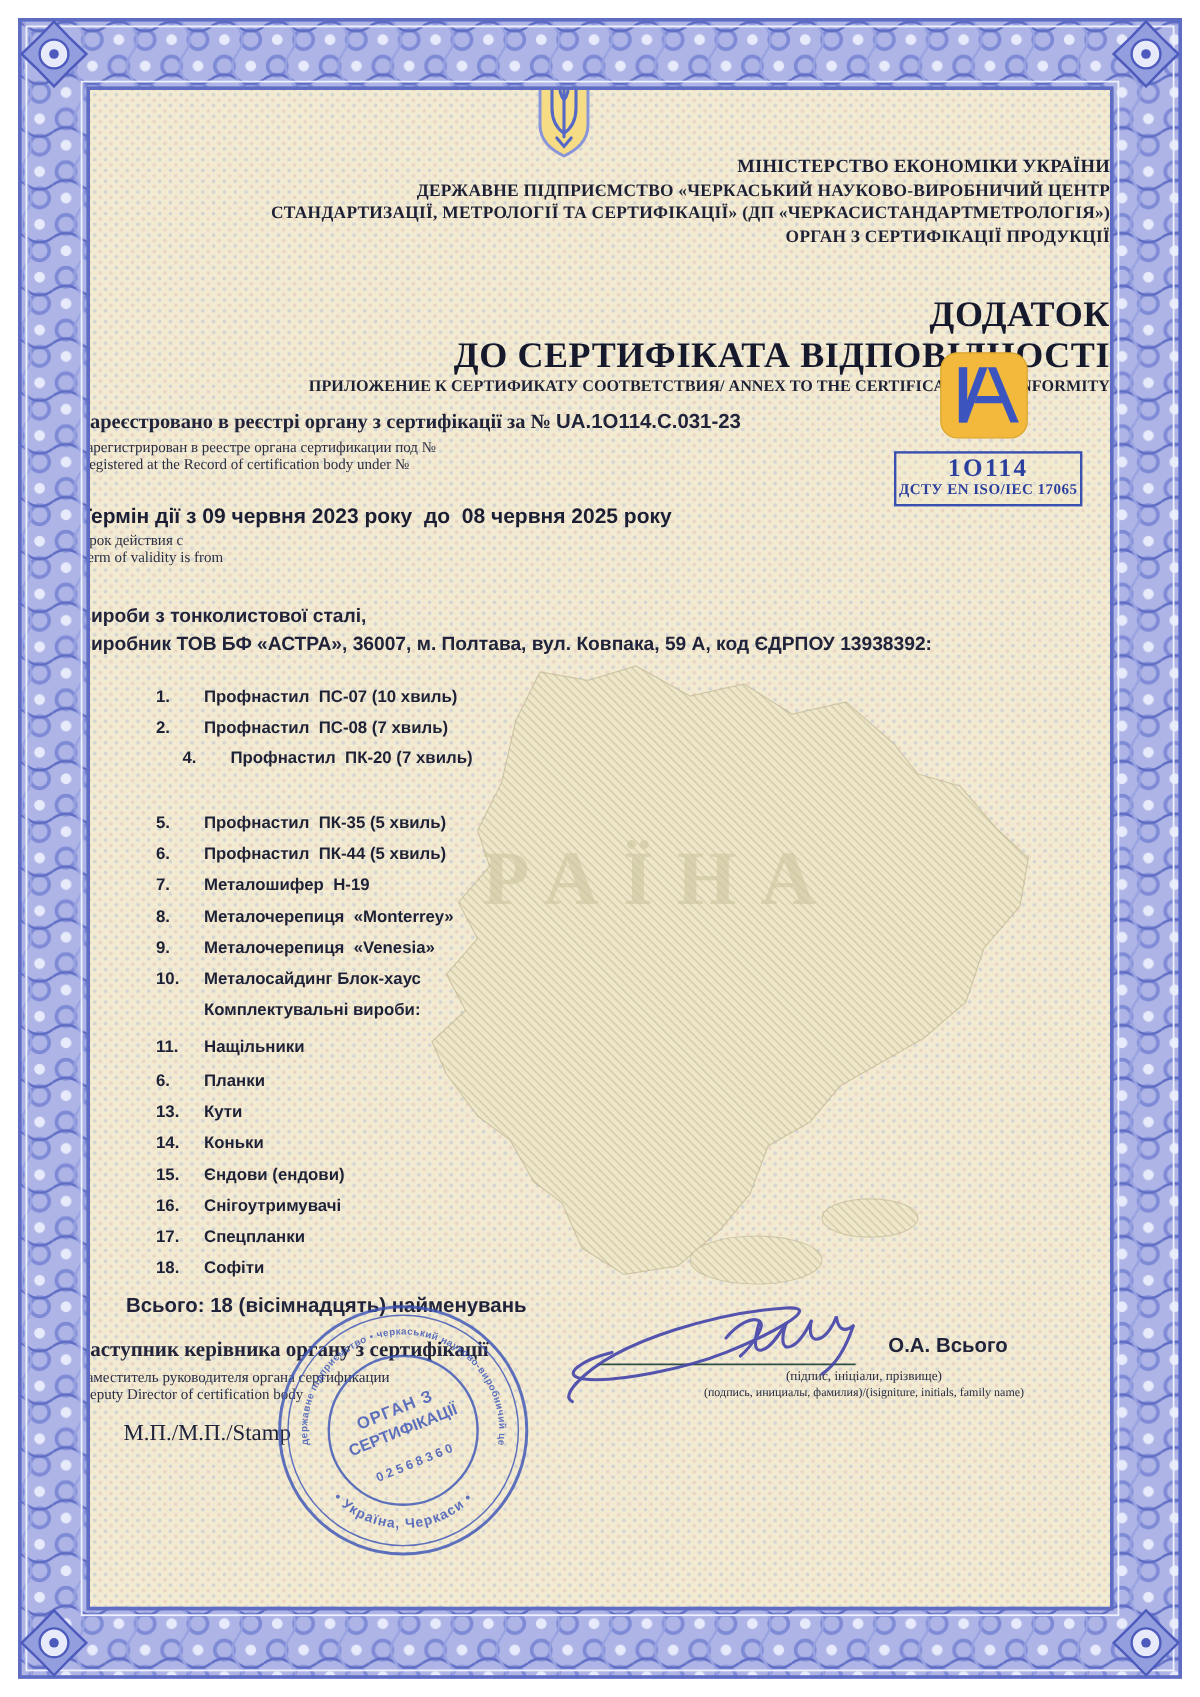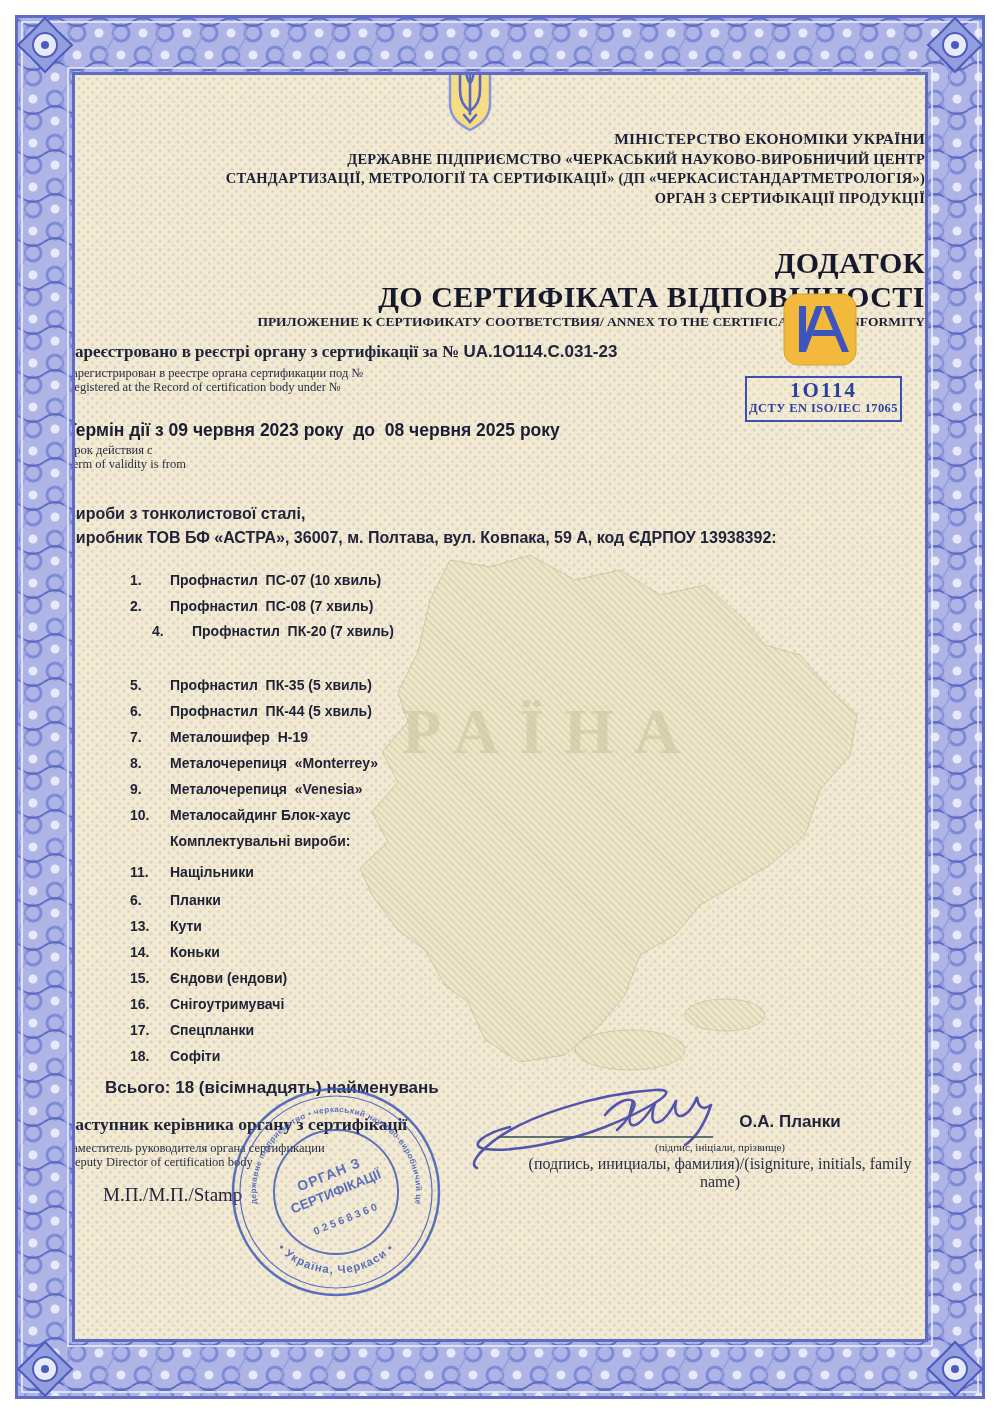--- a/index.html
+++ b/index.html
@@ -145,23 +145,23 @@
   <div class="abs sans-b item-row" style="top:1022px;"><span class="item-num">17.</span><span class="pre">Спецпланки</span></div>
   <div class="abs sans-b item-row" style="top:1048px;"><span class="item-num">18.</span><span class="pre">Софіти</span></div>
 
   <div class="abs sans-b" style="left:105px;top:1078px;font-size:17px;z-index:2;">Всього: 18 (вісімнадцять) найменувань</div>
 
   <div class="abs serif-b" style="left:66px;top:1114px;font-size:17.5px;z-index:2;">Заступник керівника органу з сертифікації</div>
   <div class="abs serif-r small-sub" style="left:66px;top:1141px;">Заместитель руководителя органа сертификации</div>
   <div class="abs serif-r small-sub" style="left:66px;top:1155px;">Deputy Director of certification body</div>
   <div class="abs serif-r" style="left:103px;top:1184px;font-size:19px;z-index:2;">М.П./М.П./Stamp</div>
 
-  <div class="abs sans-b" style="left:700px;top:1112px;width:180px;text-align:center;font-size:17px;z-index:2;">О.А. Планки</div>
+  <div class="abs sans-b" style="left:700px;top:1112px;width:180px;text-align:center;font-size:17px;z-index:2;">О.А. Всього</div>
   <div class="abs serif-r" style="left:560px;top:1141px;width:320px;text-align:center;font-size:11px;color:#2a2d42;z-index:2;">(підпис, ініціали, прізвище)</div>
-  <div class="abs serif-r" style="left:520px;top:1155px;width:400px;text-align:center;font-size:16px;color:#2a2d42;z-index:2;">(подпись, инициалы, фамилия)/(isigniture, initials, family name)</div>
+  <div class="abs serif-r" style="left:520px;top:1155px;width:400px;text-align:center;font-size:10px;color:#2a2d42;z-index:2;">(подпись, инициалы, фамилия)/(isigniture, initials, family name)</div>
 
   <svg class="abs" style="left:455px;top:1075px;z-index:6;" width="280" height="110" viewBox="0 0 280 110">
     <line x1="43" y1="62" x2="258" y2="62" stroke="#2e4e49" stroke-width="1.6"></line>
     <g fill="none" stroke="#4747ab" stroke-width="2.6" stroke-linecap="round" opacity="0.92">
       <path d="M25,78 C60,40 150,18 200,15 C235,13 180,40 150,52 C120,64 60,78 30,74 C12,71 30,58 55,52"></path>
       <path d="M150,40 C160,28 172,22 178,26 C184,30 170,48 162,55"></path>
       <path d="M178,26 C174,40 172,52 180,50 C188,48 196,34 200,28"></path>
       <path d="M200,28 C196,40 196,50 204,47 C212,44 218,32 221,26"></path>
       <path d="M221,26 C219,36 221,44 229,40 C235,37 240,28 242,22 C243,32 248,36 256,30"></path>
       <path d="M256,30 C250,48 242,62 230,70"></path>

